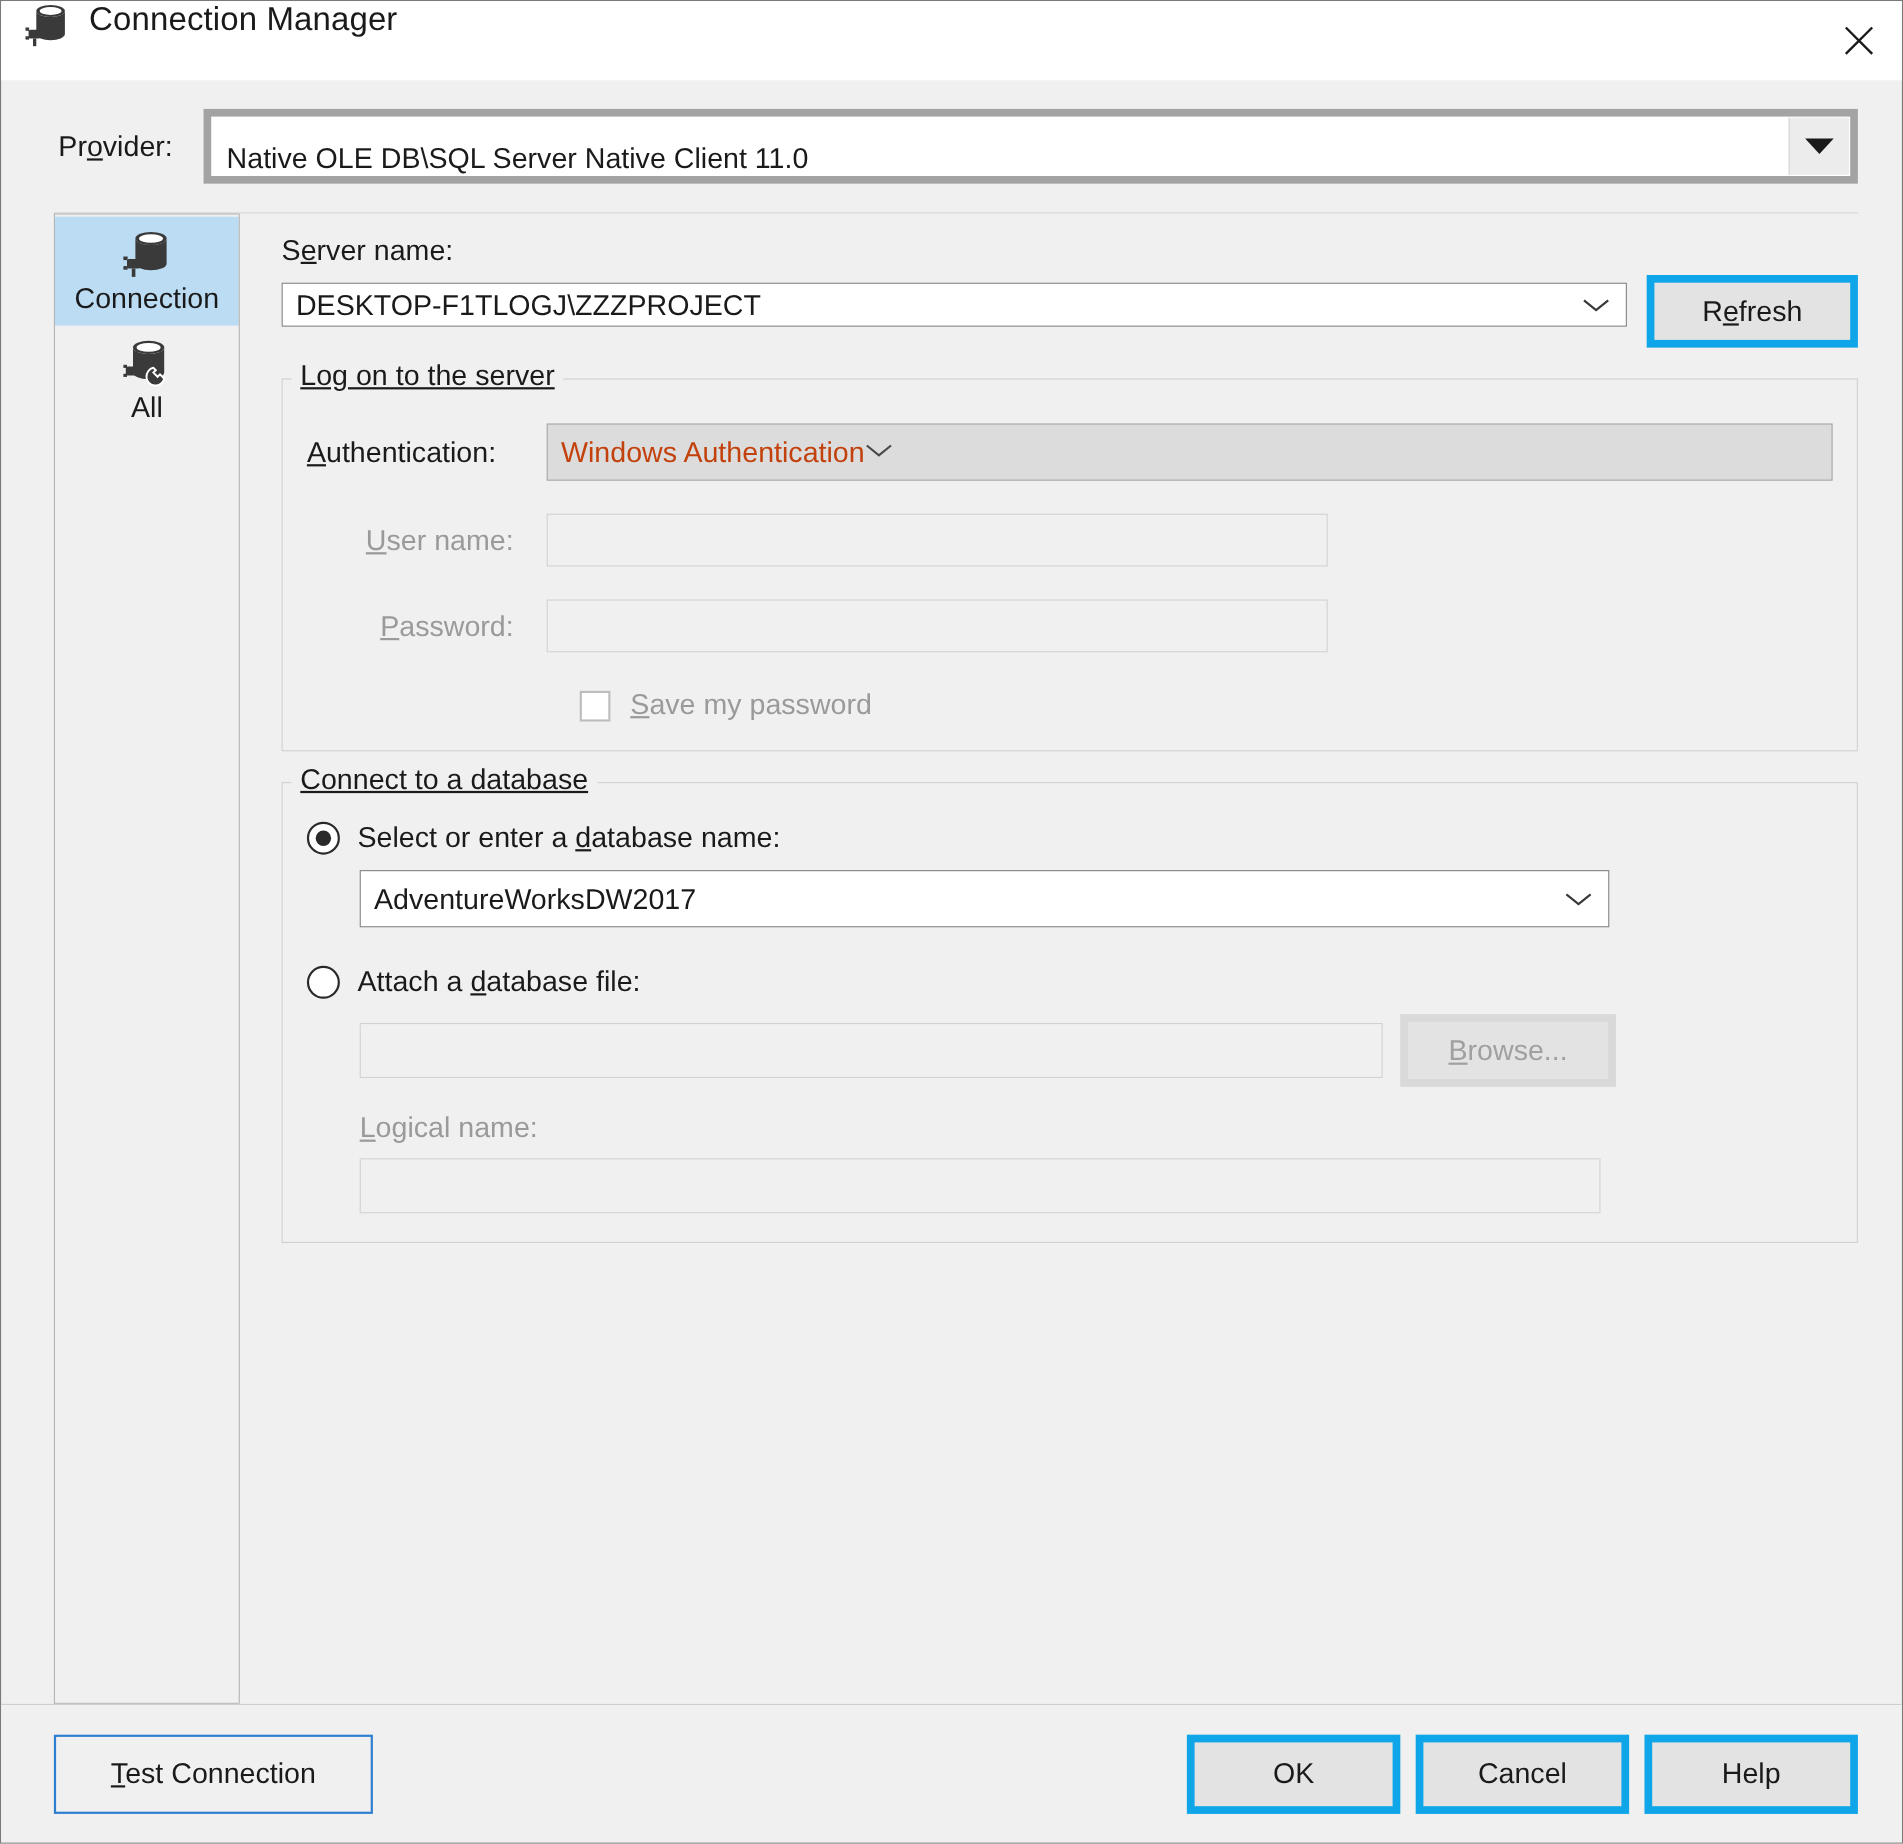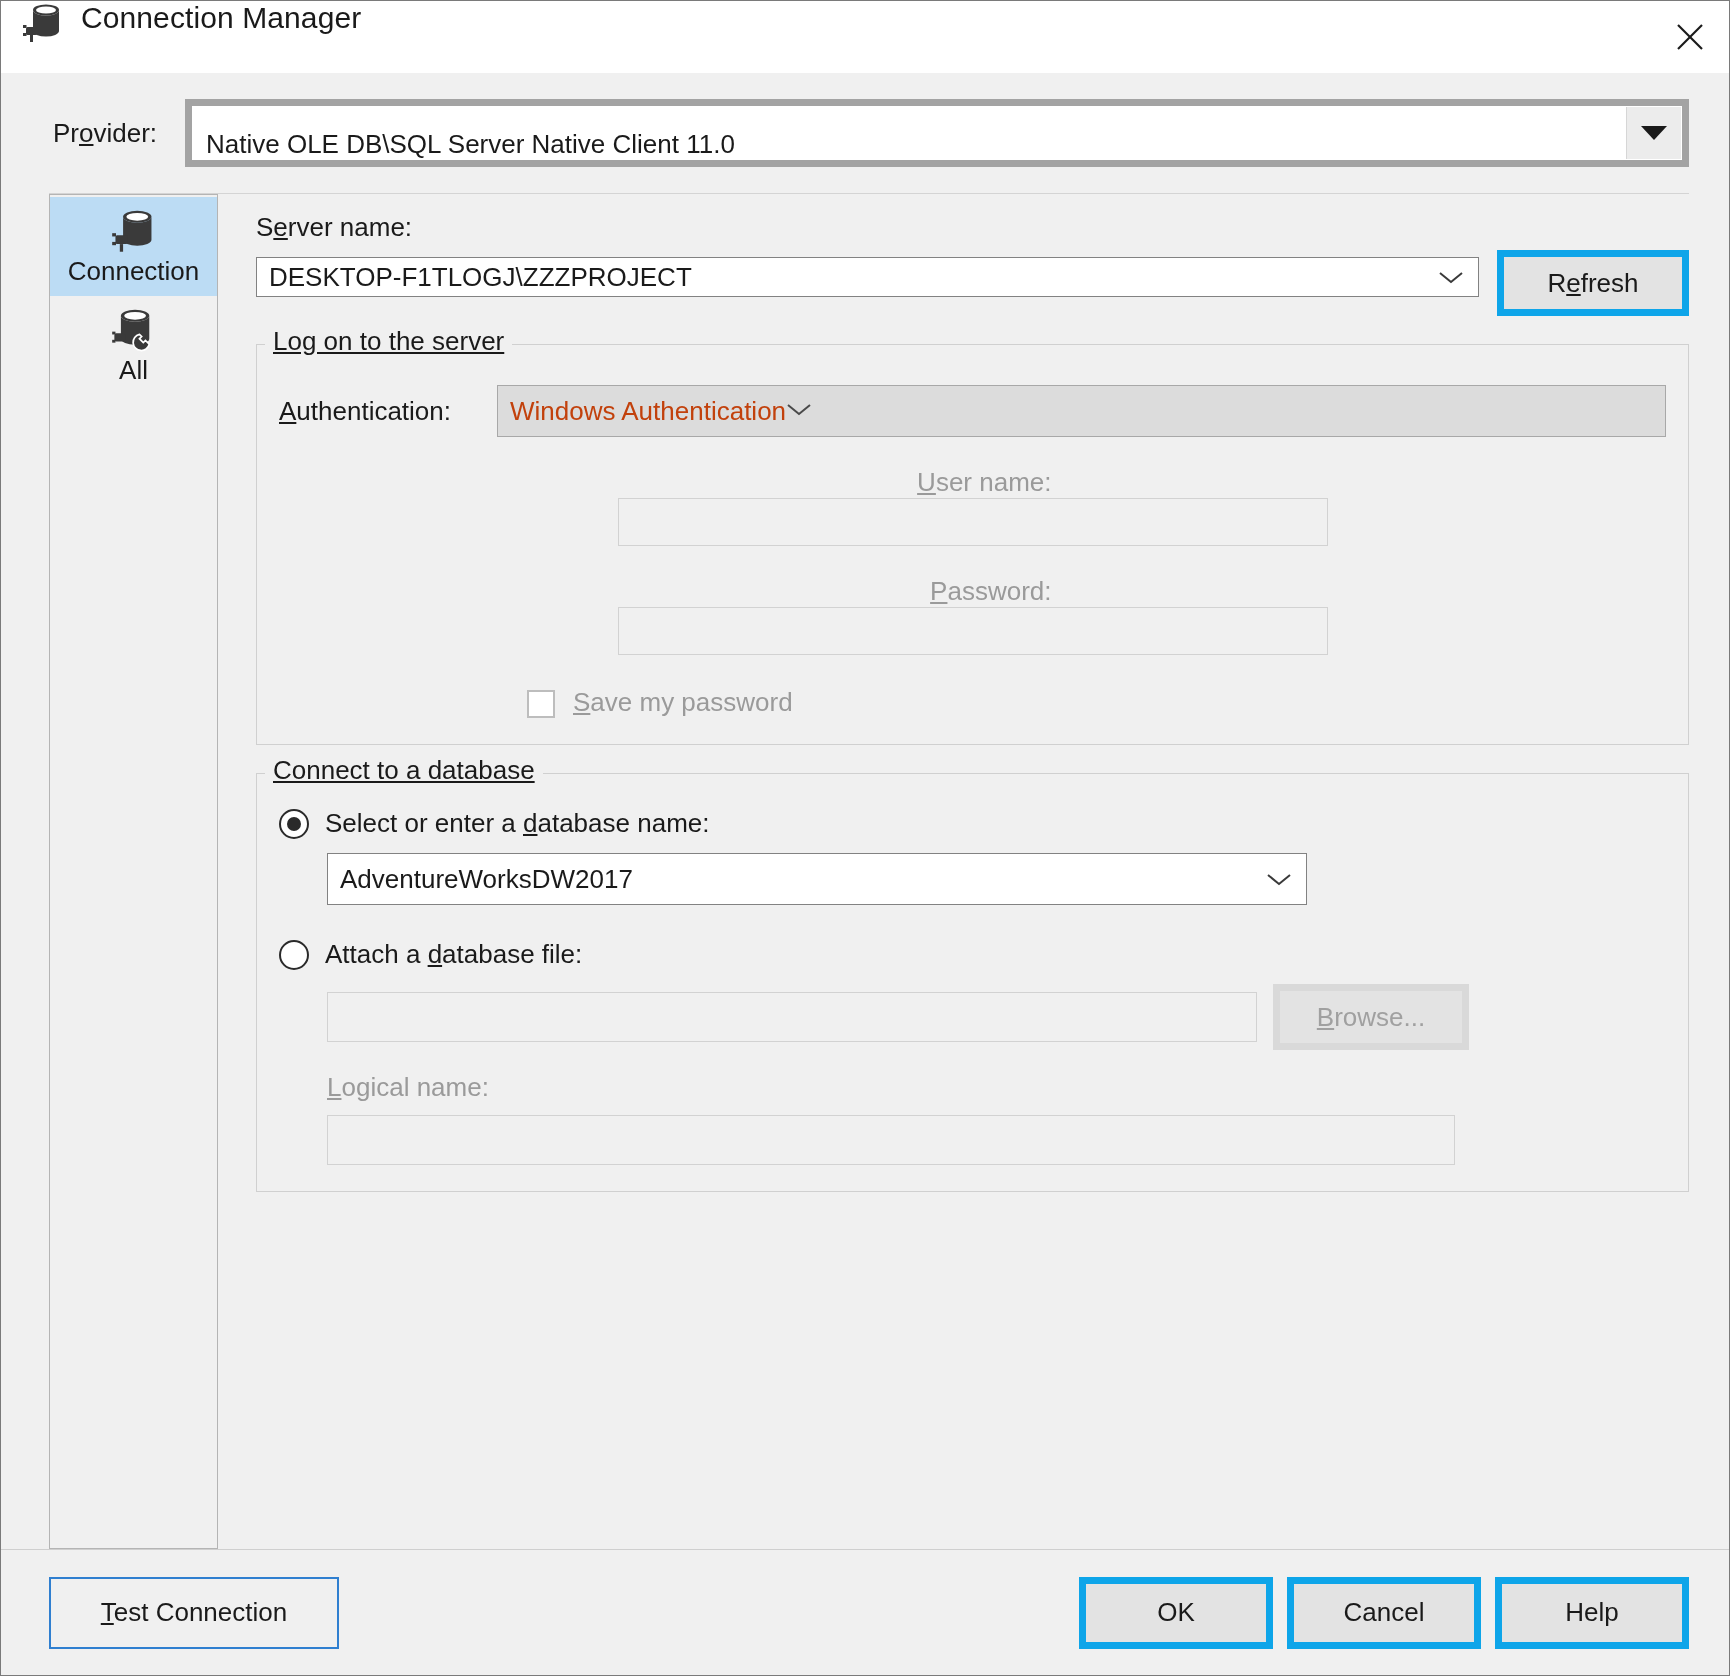--- a/index.html
+++ b/index.html
@@ -262,21 +262,20 @@
     display: flex;
     align-items: center;
     box-sizing: border-box;
   }
   .auth-combo .val { font-size: 26px; color:#c2410c; padding-left: 12px; }
 
   .cred-row {
     display: flex;
     align-items: center;
     margin-top: 30px;
-    flex-direction: column;
   }
   .cred-label {
     width: 218px;
     flex: 0 0 auto;
     text-align: right;
     padding-right: 30px;
     box-sizing: border-box;
   }
   .textbox-dis {
     height: 48px;
@@ -322,21 +321,21 @@
     content: "";
     position: absolute;
     left: 50%; top: 50%;
     width: 14px; height: 14px;
     margin: -7px 0 0 -7px;
     border-radius: 50%;
     background: #2a2a2a;
   }
   .indent { margin-left: 48px; }
 
-  .db-combo { height: 52px; width: 980px; margin-top: 14px; }
+  .db-combo { height: 52px; width: 1136px; margin-top: 14px; }
 
   .attach-row { display:flex; align-items:center; margin-top: 14px; }
   .attach-text {
     height: 50px;
     width: 930px;
     background: #f0f0f0;
     border: 1px solid #d2d2d2;
     box-sizing: border-box;
   }
   .browse-btn {

